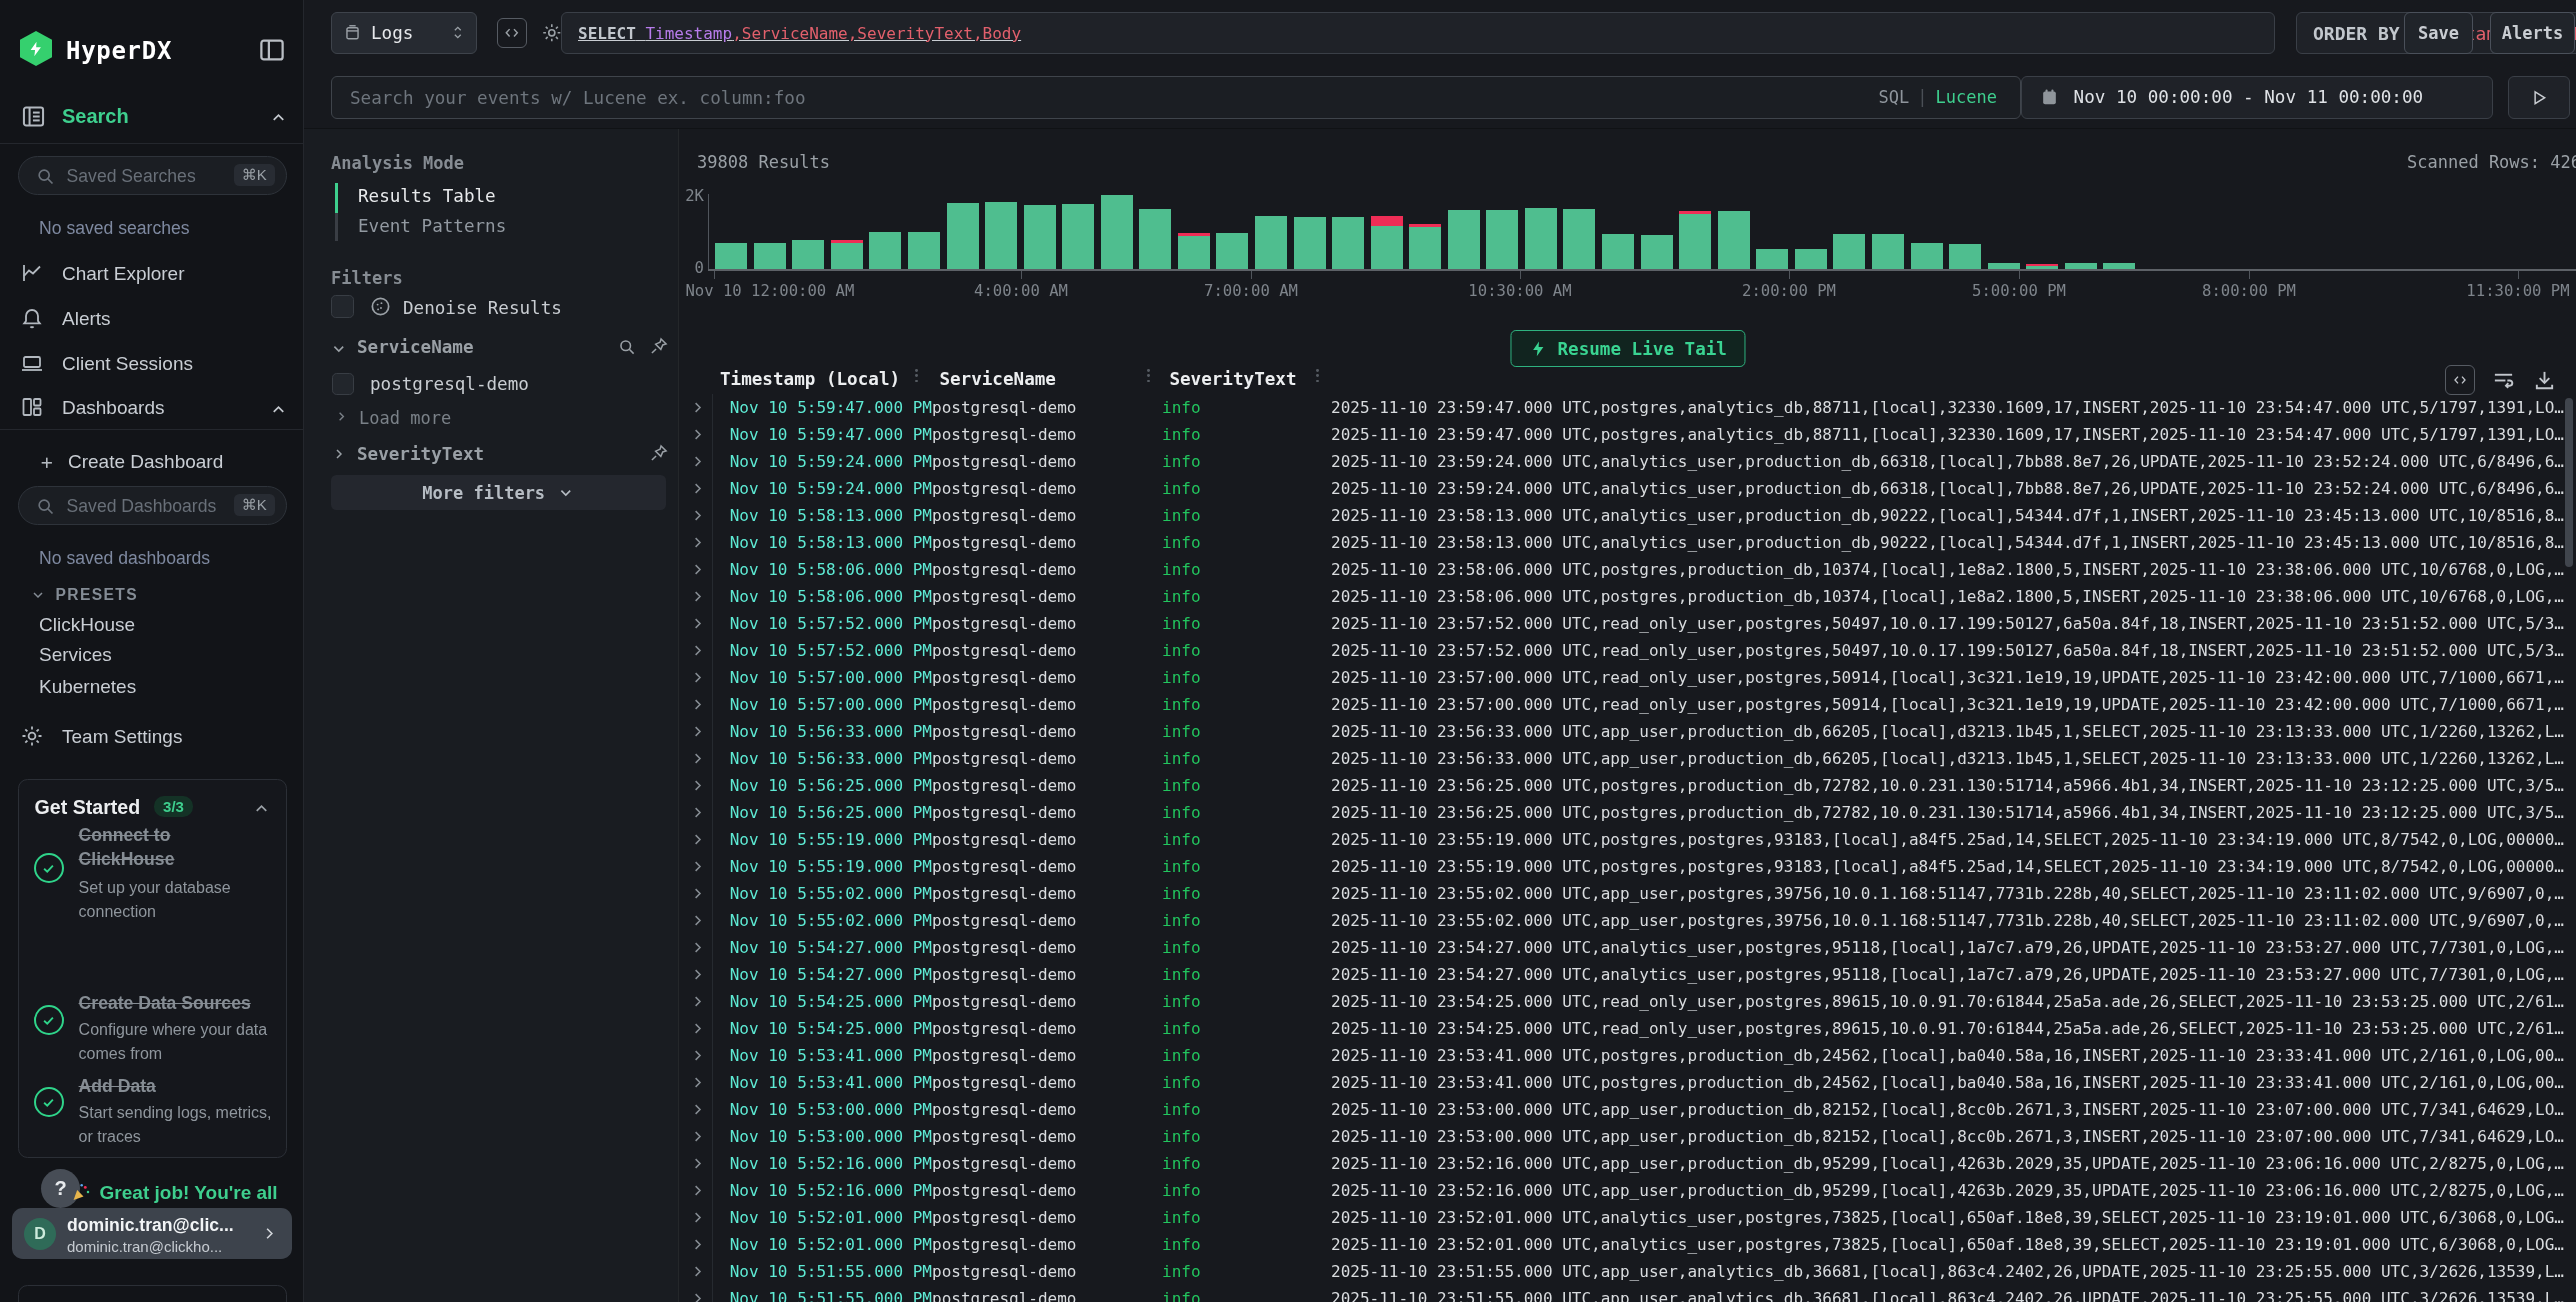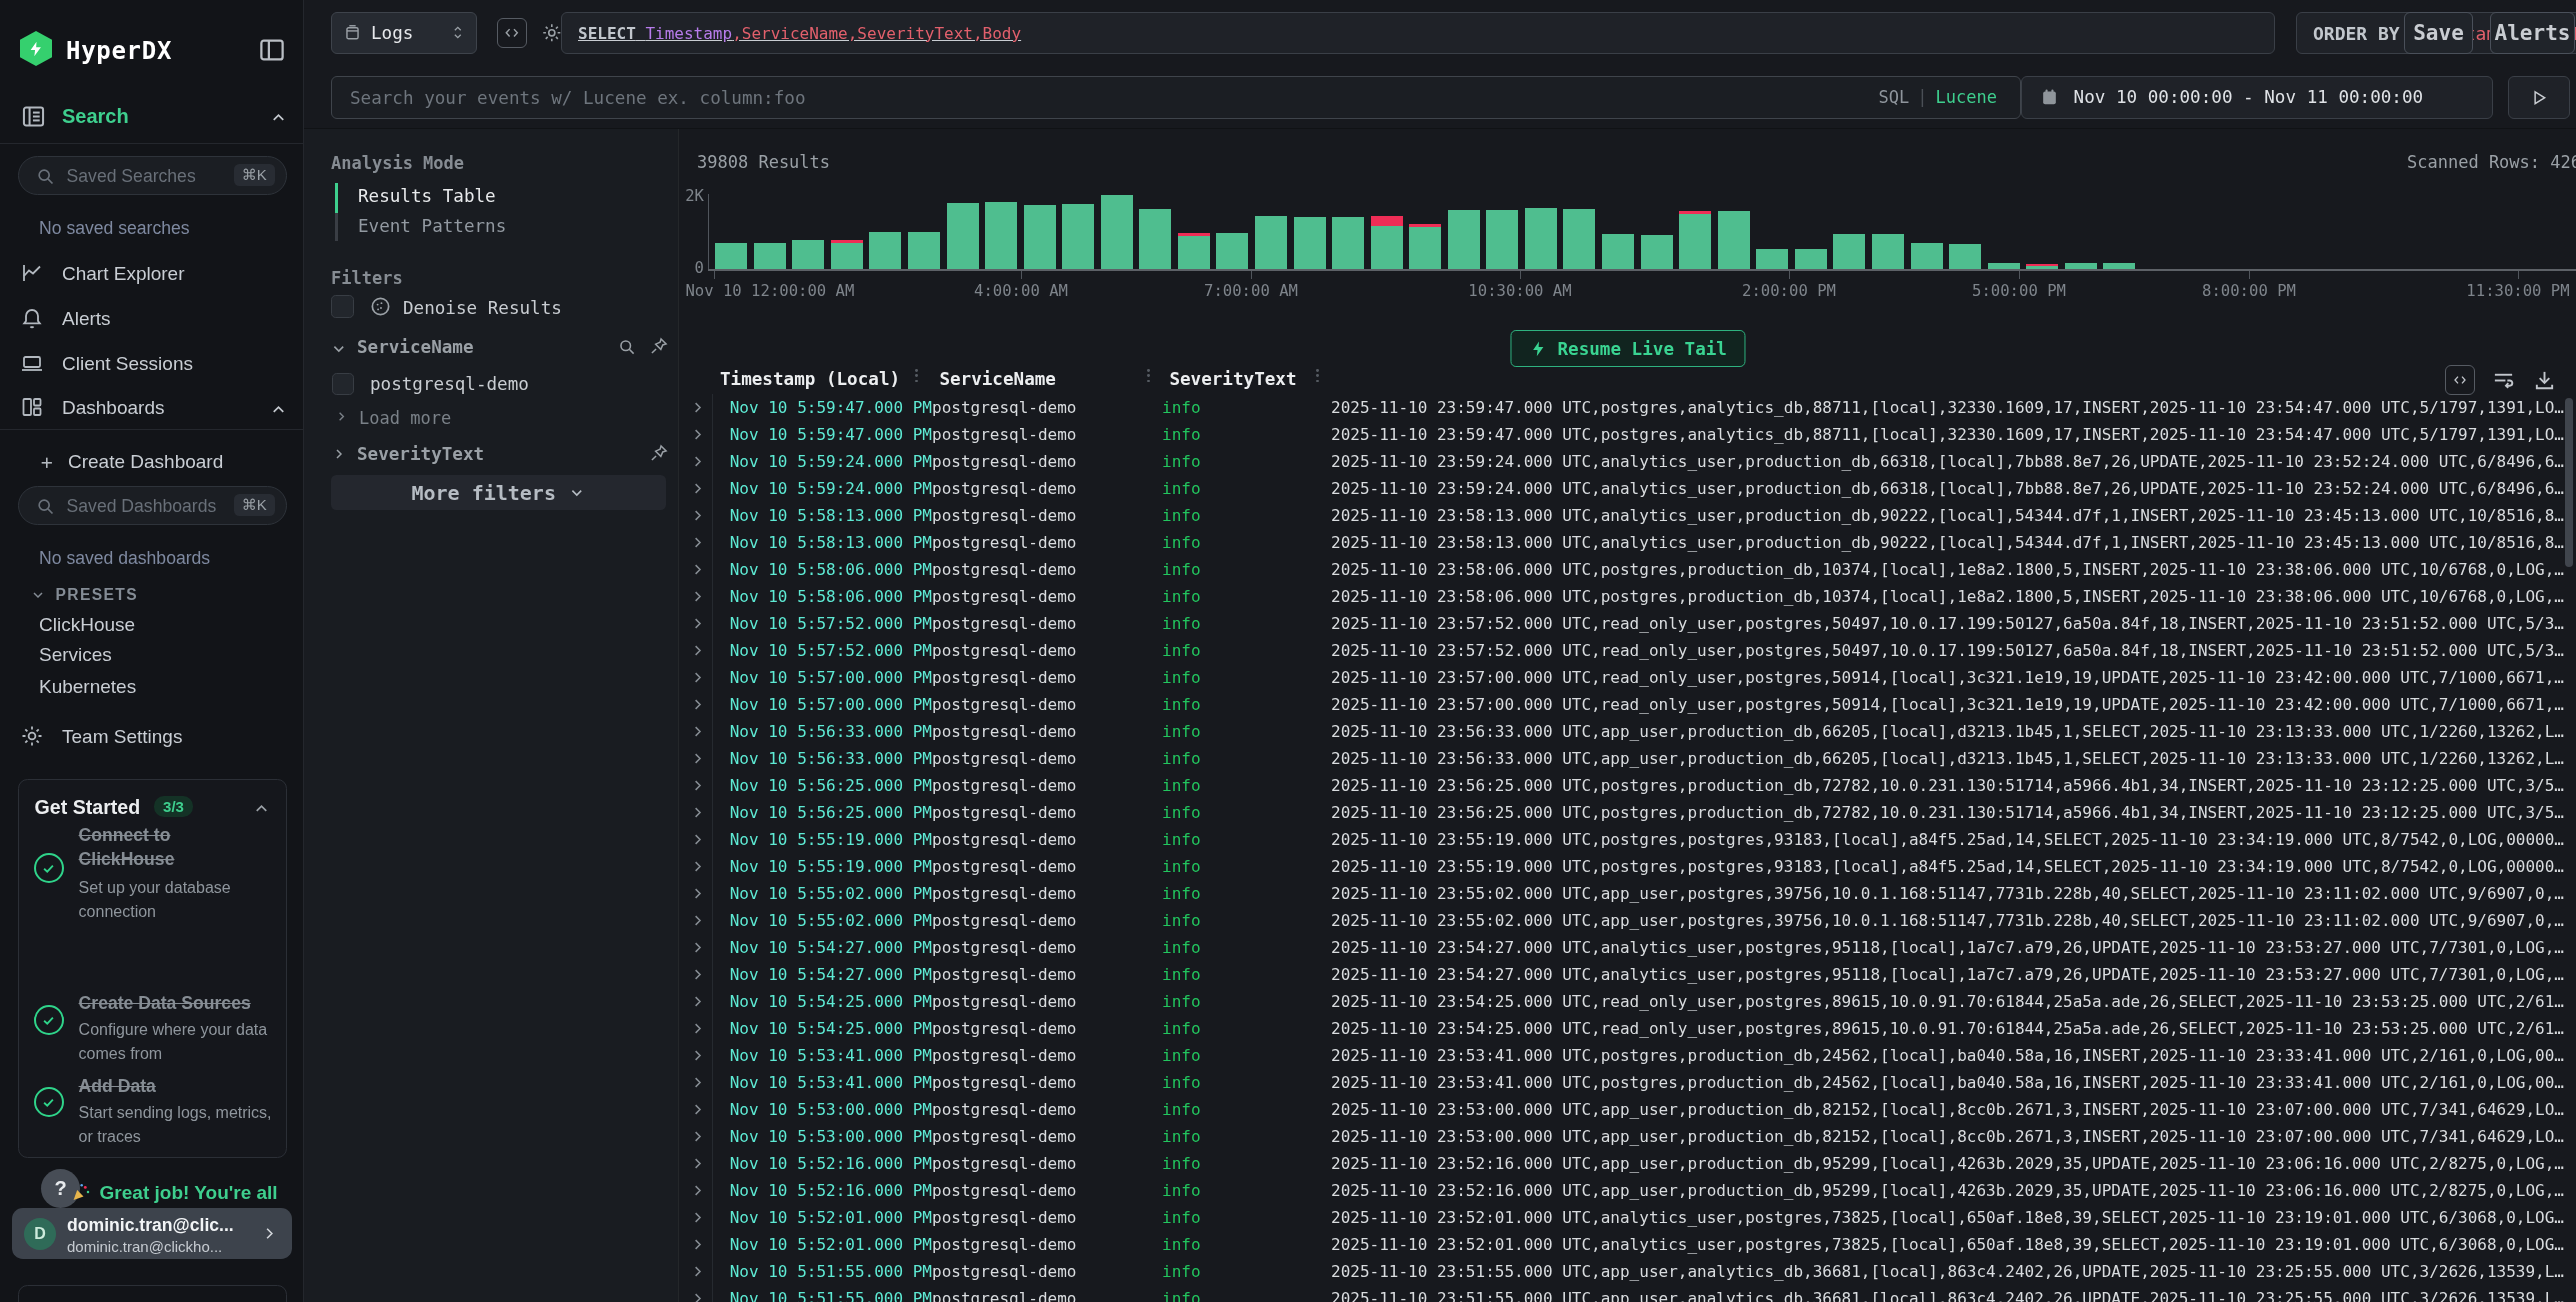--- a/index.html
+++ b/index.html
@@ -72,21 +72,21 @@
   .src-select .lbl{position:absolute;left:39px;top:10px;font-size:17.6px;color:#e6e8eb;}
   .icon-sq{position:absolute;display:flex;align-items:center;justify-content:center;color:#9aa0a6;}
   .query-box{left:257px;top:11.5px;width:1714px;height:42px;line-height:41px;padding-left:16px;
              font-size:16px;white-space:nowrap;overflow:hidden;text-decoration:underline;}
   .kw{color:#c2c7cd;font-weight:bold;}
   .fld-purple{color:#b77ceb;}
   .fld-red{color:#e2606c;}
   .orderby-box{left:1992px;top:11.5px;width:400px;height:42px;line-height:41px;padding-left:16px;
                font-size:18px;white-space:nowrap;overflow:hidden;}
   .tb-btn{position:absolute;top:11.5px;height:42px;background:#20242a;border:0.7px solid #4a505a;border-radius:6px;
-          color:#c9cdd2;font-weight:bold;font-size:21px;display:flex;align-items:center;justify-content:center;
+          color:#c9cdd2;font-weight:bold;font-size:17px;display:flex;align-items:center;justify-content:center;
           font-family:"DejaVu Sans Mono",monospace;}
   .search-input{left:27px;top:10.8px;width:1690px;height:43px;background:#1b1e23;border:0.7px solid #3f444b;
                 border-radius:6px;}
   .search-input input{position:absolute;left:16px;top:0;width:1488px;height:42px;background:transparent;border:none;
                 color:#c9cdd2;font-size:17.6px;font-family:"DejaVu Sans Mono",monospace;}
   .search-input input::placeholder{color:#6e757d;}
   .lang-toggle{position:absolute;right:23px;top:10px;font-size:17px;color:#8f959c;}
   .lang-toggle .sep{color:#4a4f56;padding:0 8px;}
   .lang-toggle .lucene{color:#3ecf8e;}
   .date-box{left:1717px;top:10.8px;width:472px;height:43px;display:flex;align-items:center;gap:15px;padding-left:17.6px;
@@ -101,21 +101,21 @@
   .mode-track{position:absolute;left:31px;top:54px;width:3.4px;height:58px;background:#3a3e45;}
   .mode-track .active-seg{position:absolute;left:0;top:0;width:3.4px;height:30px;background:#3ecf8e;}
   .mode-item{position:absolute;left:54px;font-size:17.6px;}
   .checkbox{position:absolute;width:23px;height:23px;border-radius:4.7px;background:#22262c;border:0.7px solid #383d44;}
   .fp-text{position:absolute;font-size:17.6px;color:#c9cdd2;white-space:nowrap;}
   .fp-group-name{position:absolute;font-size:17.6px;font-weight:bold;color:#9aa0a6;}
   .fp-dim{position:absolute;font-size:17px;color:#7a8188;}
   .fp-icon{position:absolute;color:#9aa0a6;}
   .more-filters{position:absolute;left:27px;top:346px;width:335px;height:35px;background:#24272e;border-radius:5.4px;
                 display:flex;align-items:center;justify-content:center;gap:12px;color:#b6bcc3;
-                font-size:20px;font-weight:bold;}
+                font-size:17px;font-weight:bold;}
 
   
   .results-count{position:absolute;left:697px;top:152px;font-size:17px;color:#9aa0a6;}
   .scanned{position:absolute;left:2407px;top:152px;font-size:17px;color:#9aa0a6;white-space:nowrap;}
   .chart{position:absolute;left:680px;top:183px;width:1896px;height:129px;}
   .yaxis-line{position:absolute;left:28px;top:10.8px;width:1.4px;height:75px;background:#50555c;}
   .ylab{position:absolute;width:24px;text-align:right;font-size:15.6px;color:#7e848b;}
   .baseline{position:absolute;left:28px;top:86px;right:0;height:2px;background:#5d6167;}
   .bar{position:absolute;bottom:43px;width:32px;background:#4fbe8f;}
   .bar-err{position:absolute;left:0;top:0;width:32px;background:#ef2d56;}

